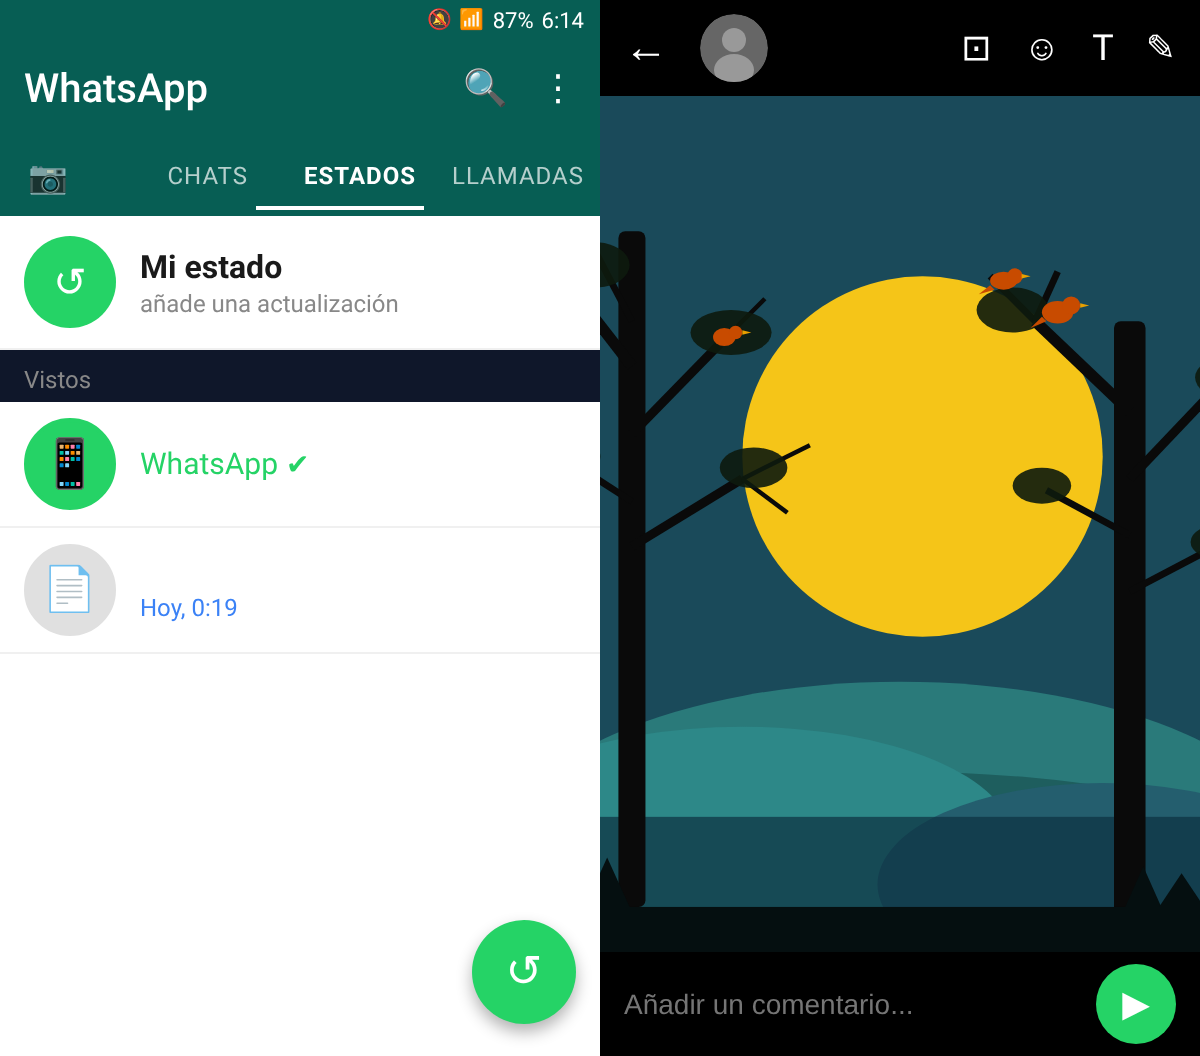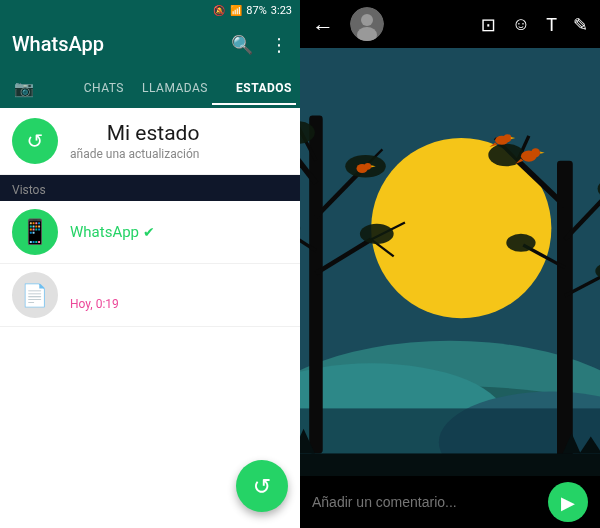--- a/index.html
+++ b/index.html
@@ -132,24 +132,23 @@
       justify-content: center;
       flex-shrink: 0;
       margin-right: 12px;
     }
     .status-avatar .add-icon {
       color: #fff;
       font-size: 20px;
     }
     .status-info {}
     .status-name {
-      font-size: 21px;
-      font-weight: 400;
+      font-size: 16px;
+      font-weight: 700;
       color: #1a1a1a;
-      text-align: right;
     }
     .status-sub {
       font-size: 12px;
       color: #888;
       margin-top: 2px;
     }
 
     
     .section-label {
       font-size: 12px;
@@ -186,21 +185,21 @@
       display: flex;
       align-items: center;
       gap: 4px;
     }
     .contact-name .verified {
       color: #25d366;
       font-size: 14px;
     }
     .contact-time {
       font-size: 12px;
-      color: #ec4899;
+      color: #3b82f6;
       margin-top: 18px;
     }
 
     
     .doc-avatar {
       width: 46px;
       height: 46px;
       border-radius: 50%;
       background: #e0e0e0;
       display: flex;
@@ -321,36 +320,36 @@
   </style>
 </head>
 <body>
 
 <div class="left-panel">
 
   <div class="status-bar">
     <span style="font-size:10px;">🔕</span>
     <span style="font-size:10px;">📶</span>
     <span class="status-bar-text">87%</span>
-    <span class="status-bar-text">3:23</span>
+    <span class="status-bar-text">6:14</span>
   </div>
 
   <div class="app-bar">
     <span class="app-bar-title">WhatsApp</span>
     <div class="app-bar-icons">
       <span class="icon-btn">🔍</span>
       <span class="icon-btn">⋮</span>
     </div>
   </div>
 
   <div class="tabs">
     <div class="tab-camera">📷</div>
     <div class="tab">CHATS</div>
+    <div class="tab active">ESTADOS</div>
     <div class="tab">LLAMADAS</div>
-    <div class="tab active">ESTADOS</div>
   </div>
 
   <div class="content">
 
     <div class="my-status-row">
       <div class="status-avatar">
         <span class="add-icon">↺</span>
       </div>
       <div class="status-info">
         <div class="status-name">Mi estado</div>

